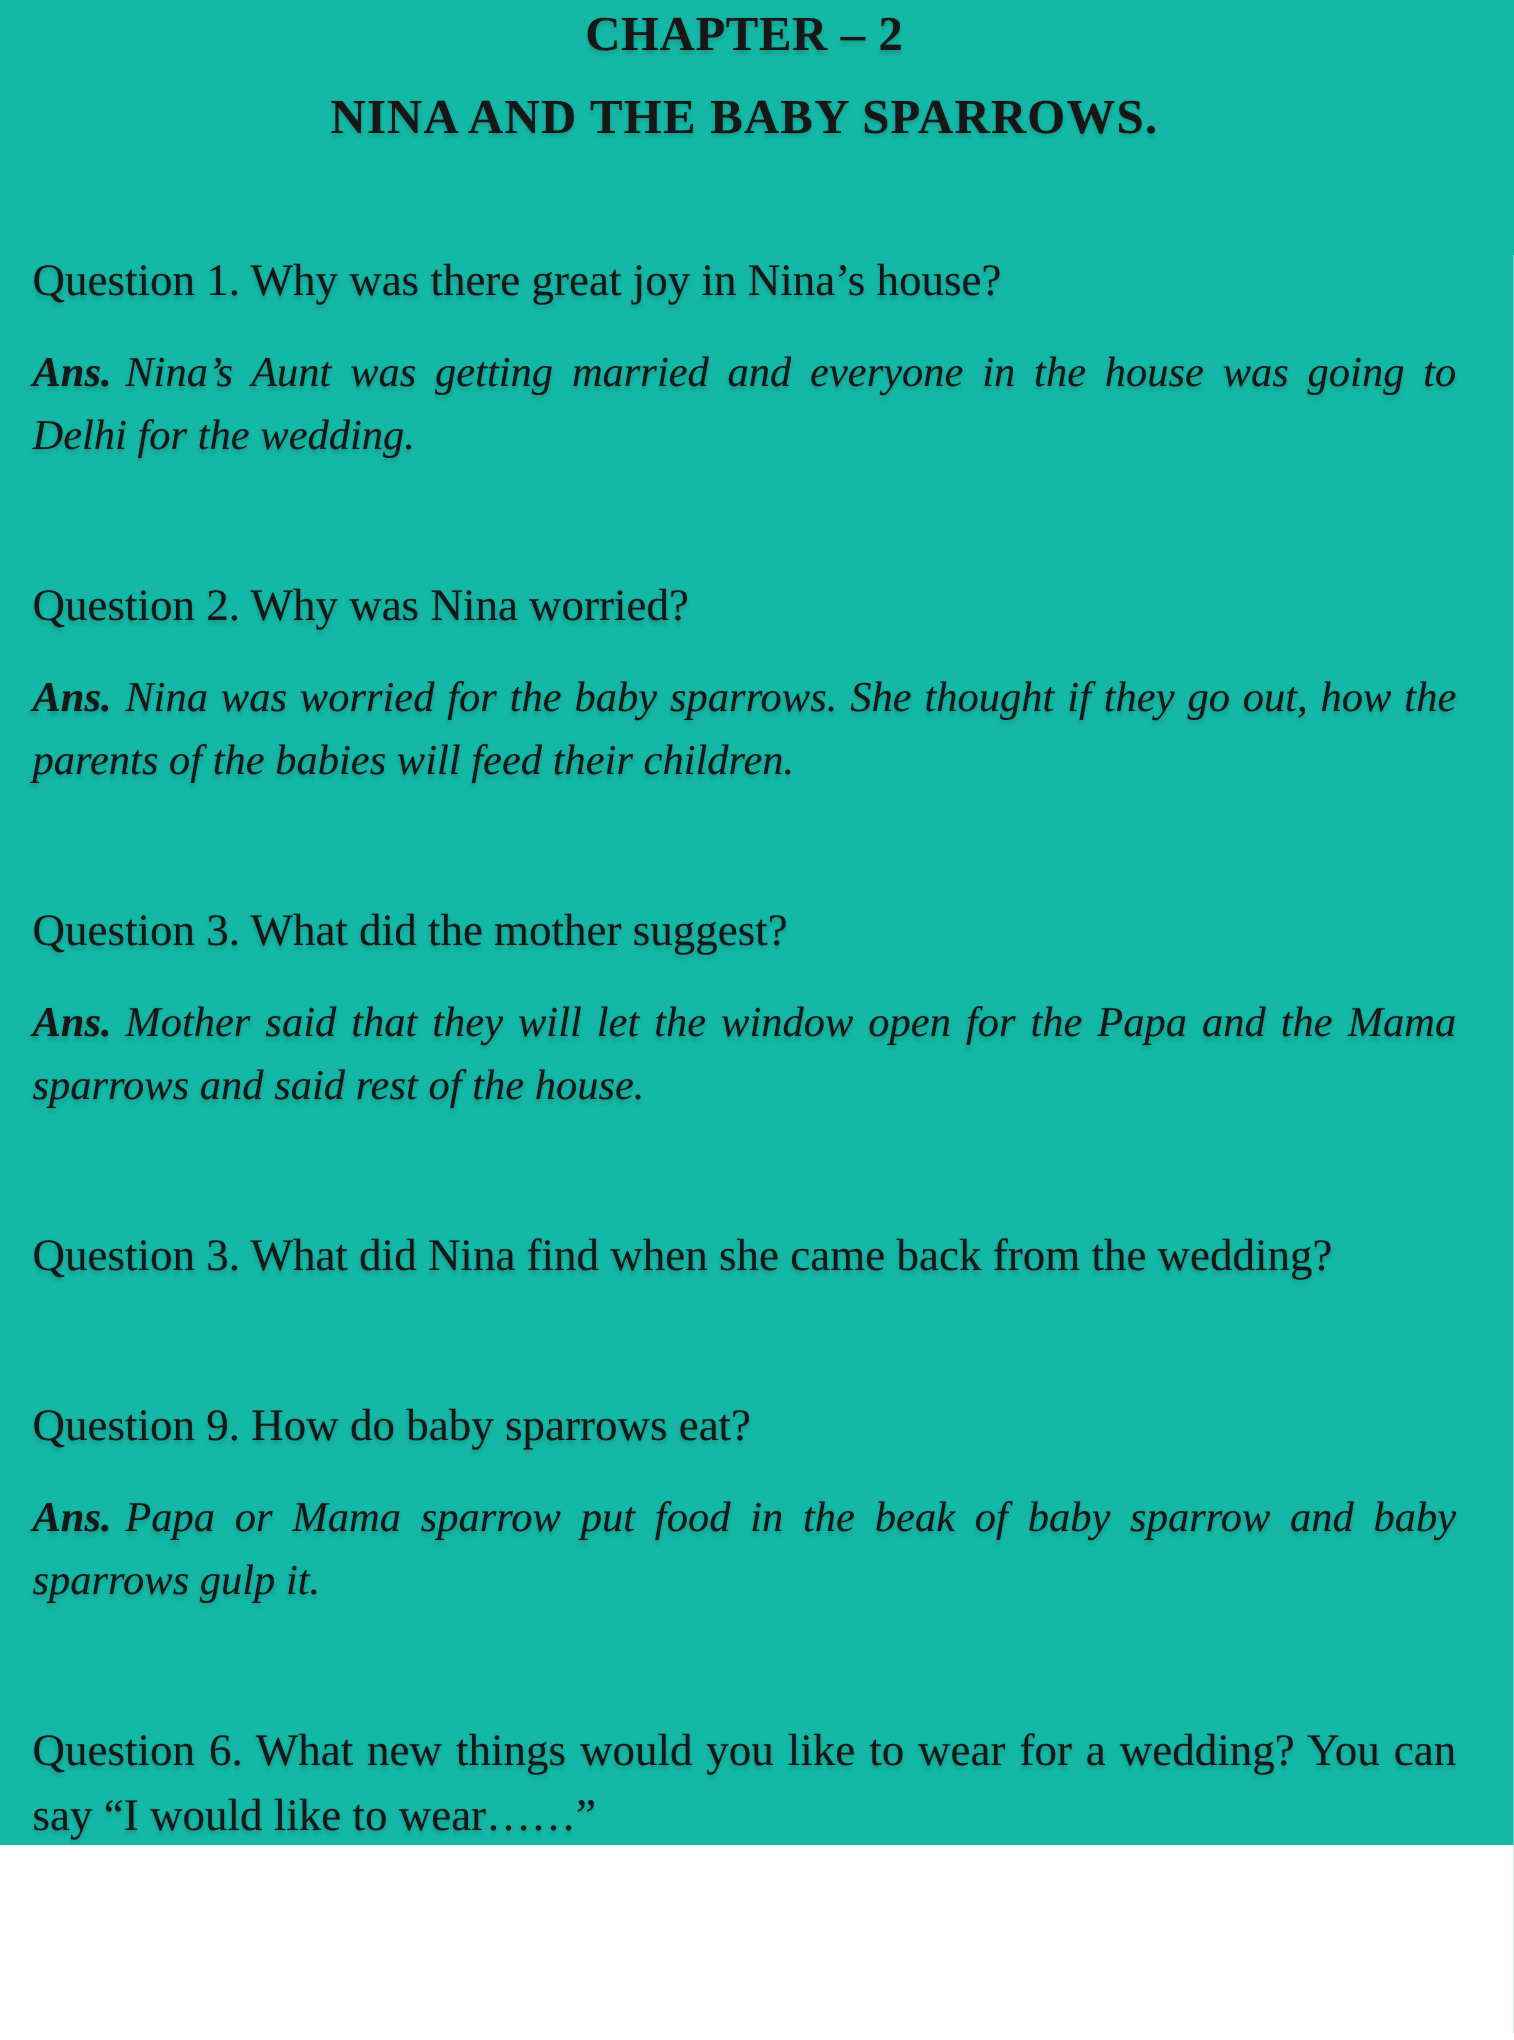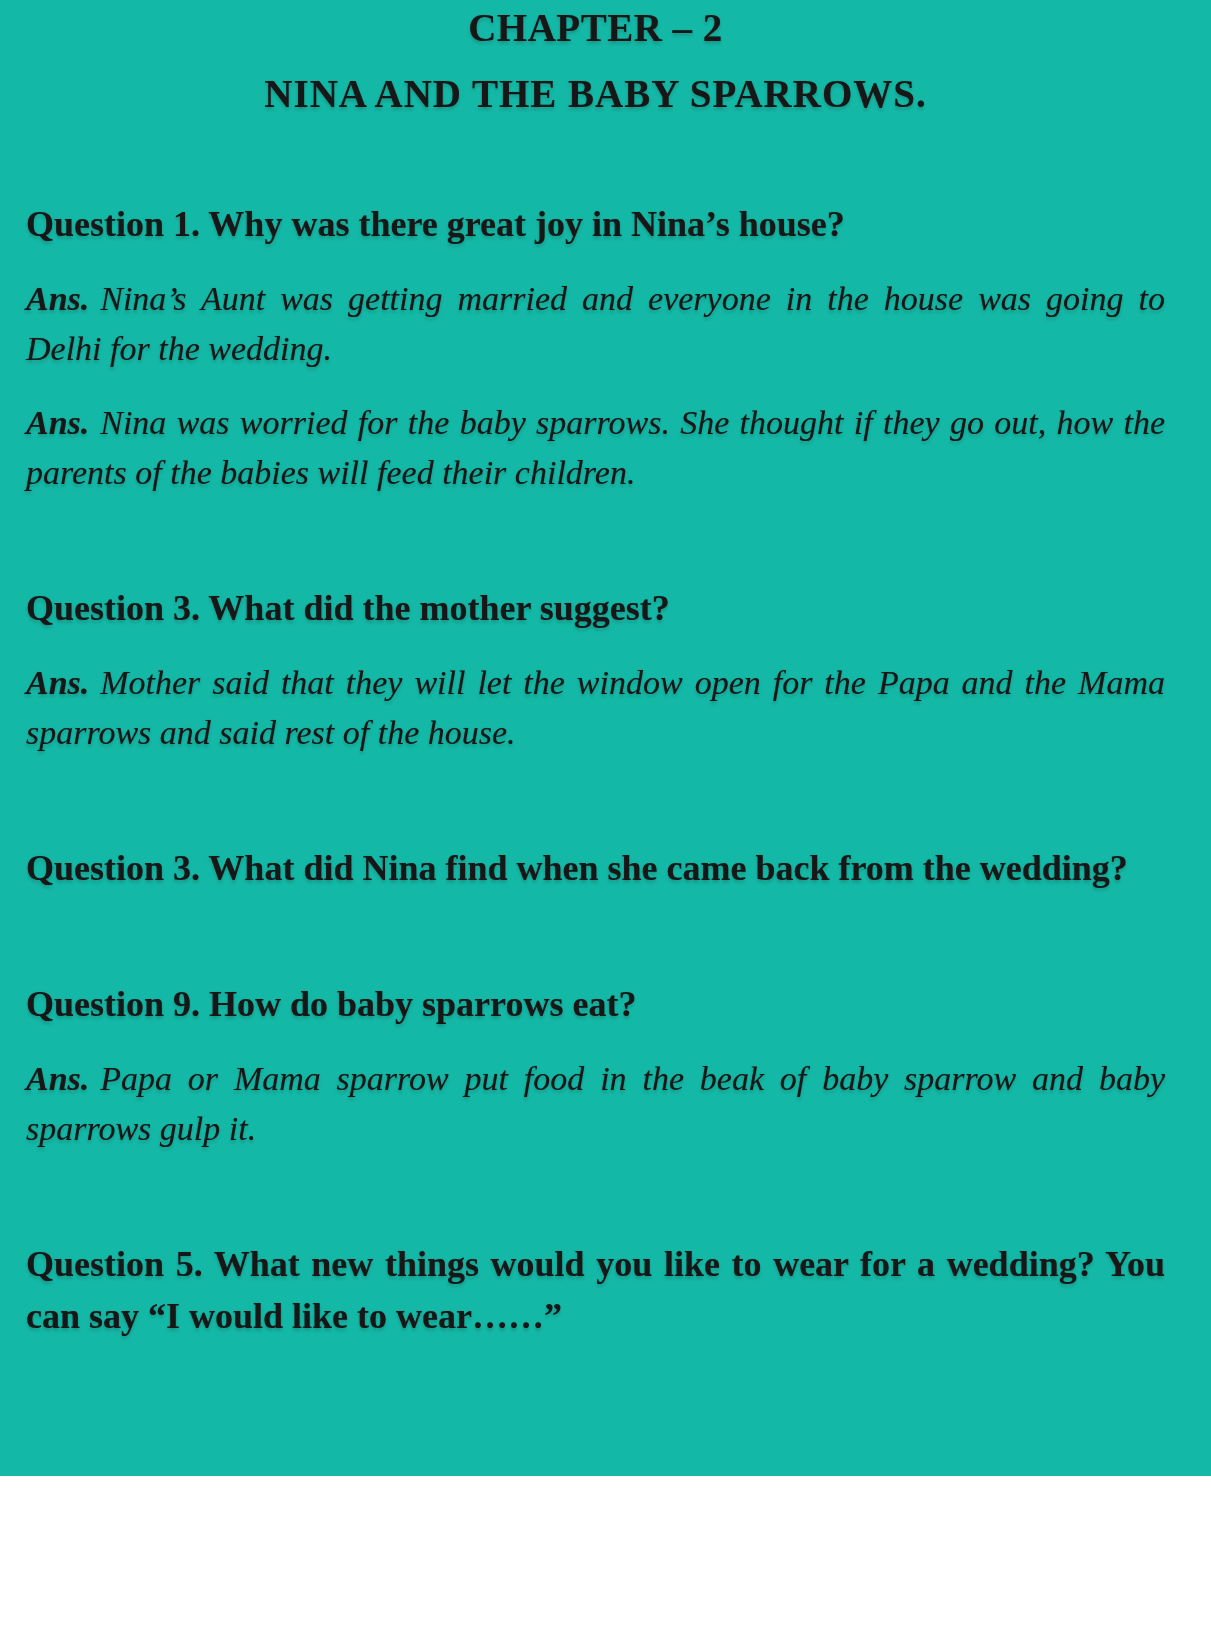--- a/index.html
+++ b/index.html
@@ -30,21 +30,21 @@
     font-size: 39px;
     line-height: 52px;
     margin: 0;
     letter-spacing: 0.5px;
   }
   .chapter-title {
     margin-top: 14px;
     letter-spacing: 1px;
   }
   .question {
-    font-weight: bold;
+    font-weight: normal;
     font-size: 36px;
     line-height: 52px;
     margin: 84px 0 0 0;
     text-align: justify;
   }
   .answer {
     font-size: 34px;
     line-height: 50px;
     margin: 24px 0 0 0;
     text-align: justify;
@@ -63,25 +63,26 @@
 
 <div class="page">
 
   <p class="chapter-label">CHAPTER – 2</p>
 
   <p class="chapter-title">NINA AND THE BABY SPARROWS.</p>
 
   <p class="question" style="margin-top:78px;">Question 1. Why was there great joy in Nina’s house?</p>
   <p class="answer"><b class="ans-label">Ans.</b><span>Nina’s Aunt was getting married and everyone in the house was going to Delhi for the wedding.</span></p>
 
+  <p class="question">Question 2. Why was Nina worried?</p>
   <p class="answer"><b class="ans-label">Ans.</b><span>Nina was worried for the baby sparrows. She thought if they go out, how the parents of the babies will feed their children.</span></p>
 
   <p class="question">Question 3. What did the mother suggest?</p>
   <p class="answer"><b class="ans-label">Ans.</b><span>Mother said that they will let the window open for the Papa and the Mama sparrows and said rest of the house.</span></p>
 
   <p class="question">Question 3. What did Nina find when she came back from the wedding?</p>
 
   <p class="question">Question 9. How do baby sparrows eat?</p>
   <p class="answer"><b class="ans-label">Ans.</b><span>Papa or Mama sparrow put food in the beak of baby sparrow and baby sparrows gulp it.</span></p>
 
-  <p class="question">Question 5. What new things would you like to wear for a wedding? You can say “I would like to wear……”</p>
+  <p class="question">Question 6. What new things would you like to wear for a wedding? You can say “I would like to wear……”</p>
 
 </div>
 
 </body></html>

